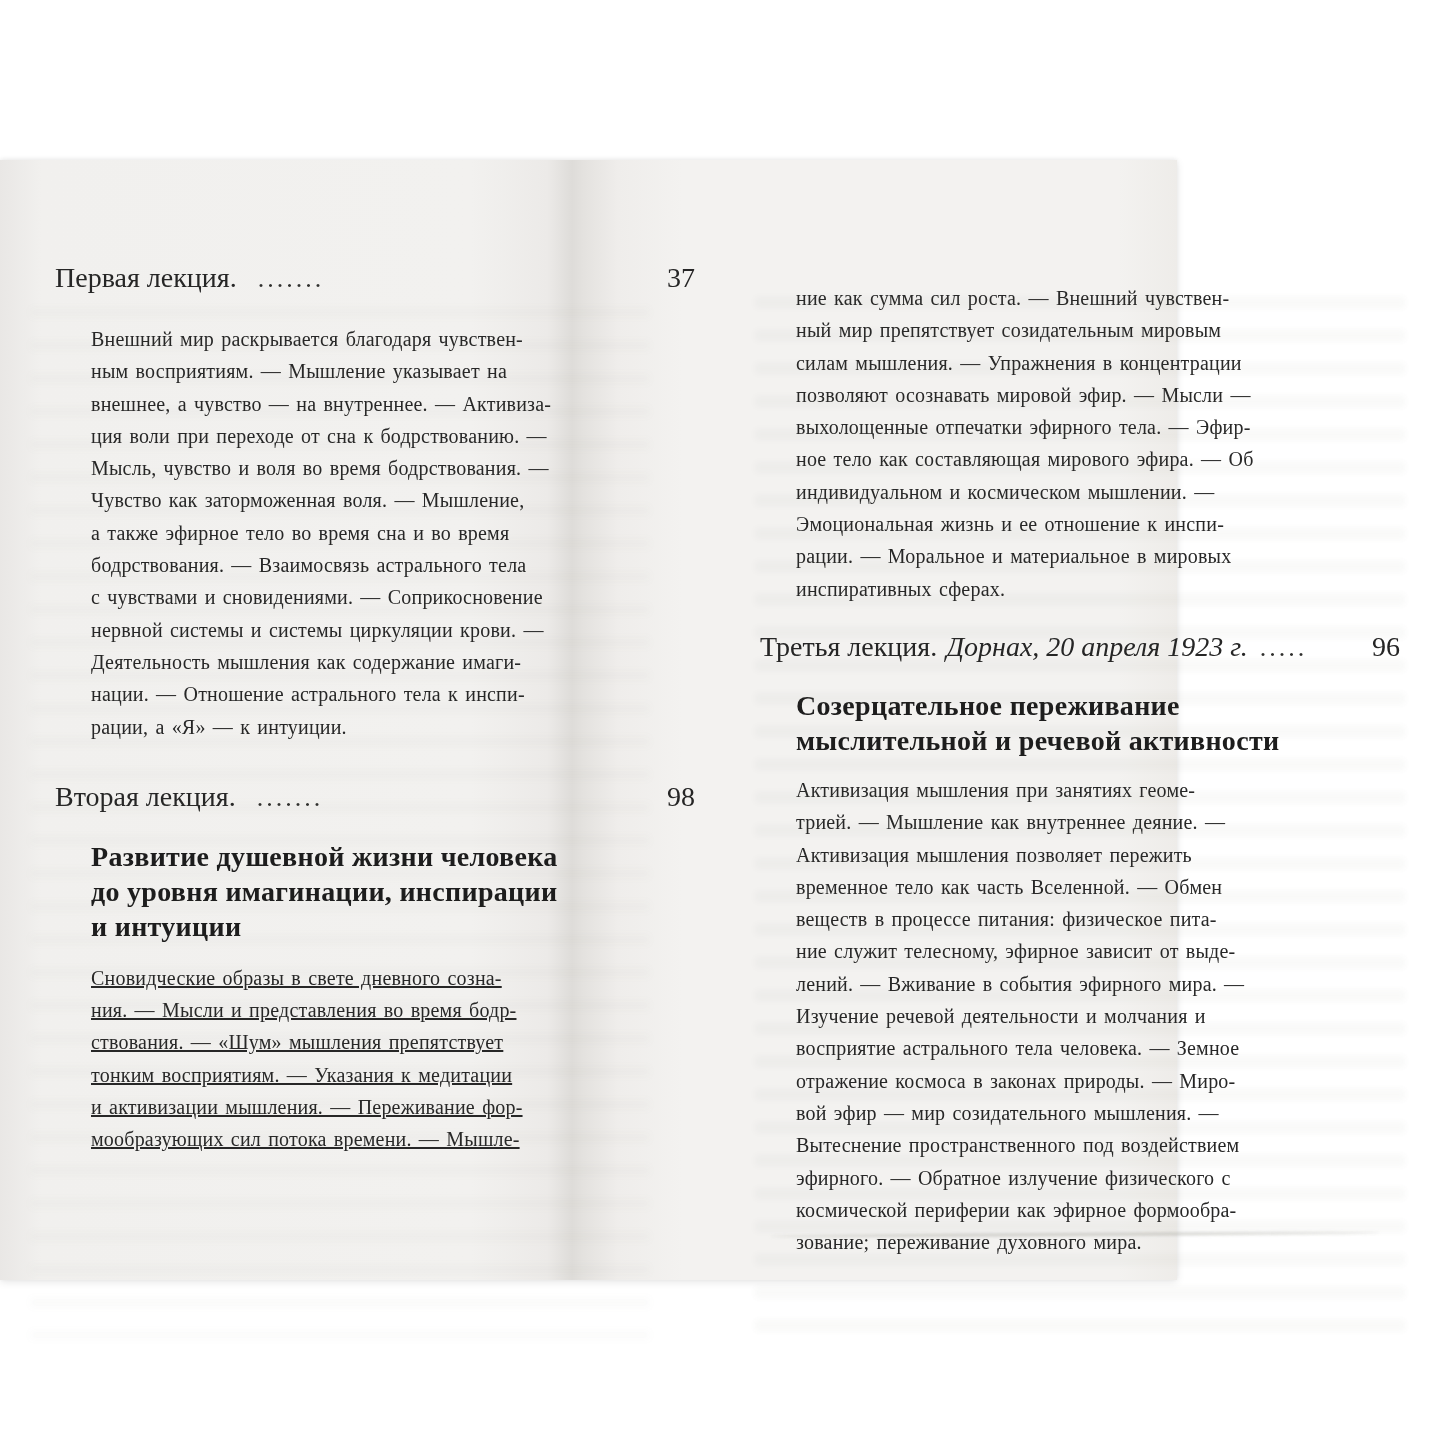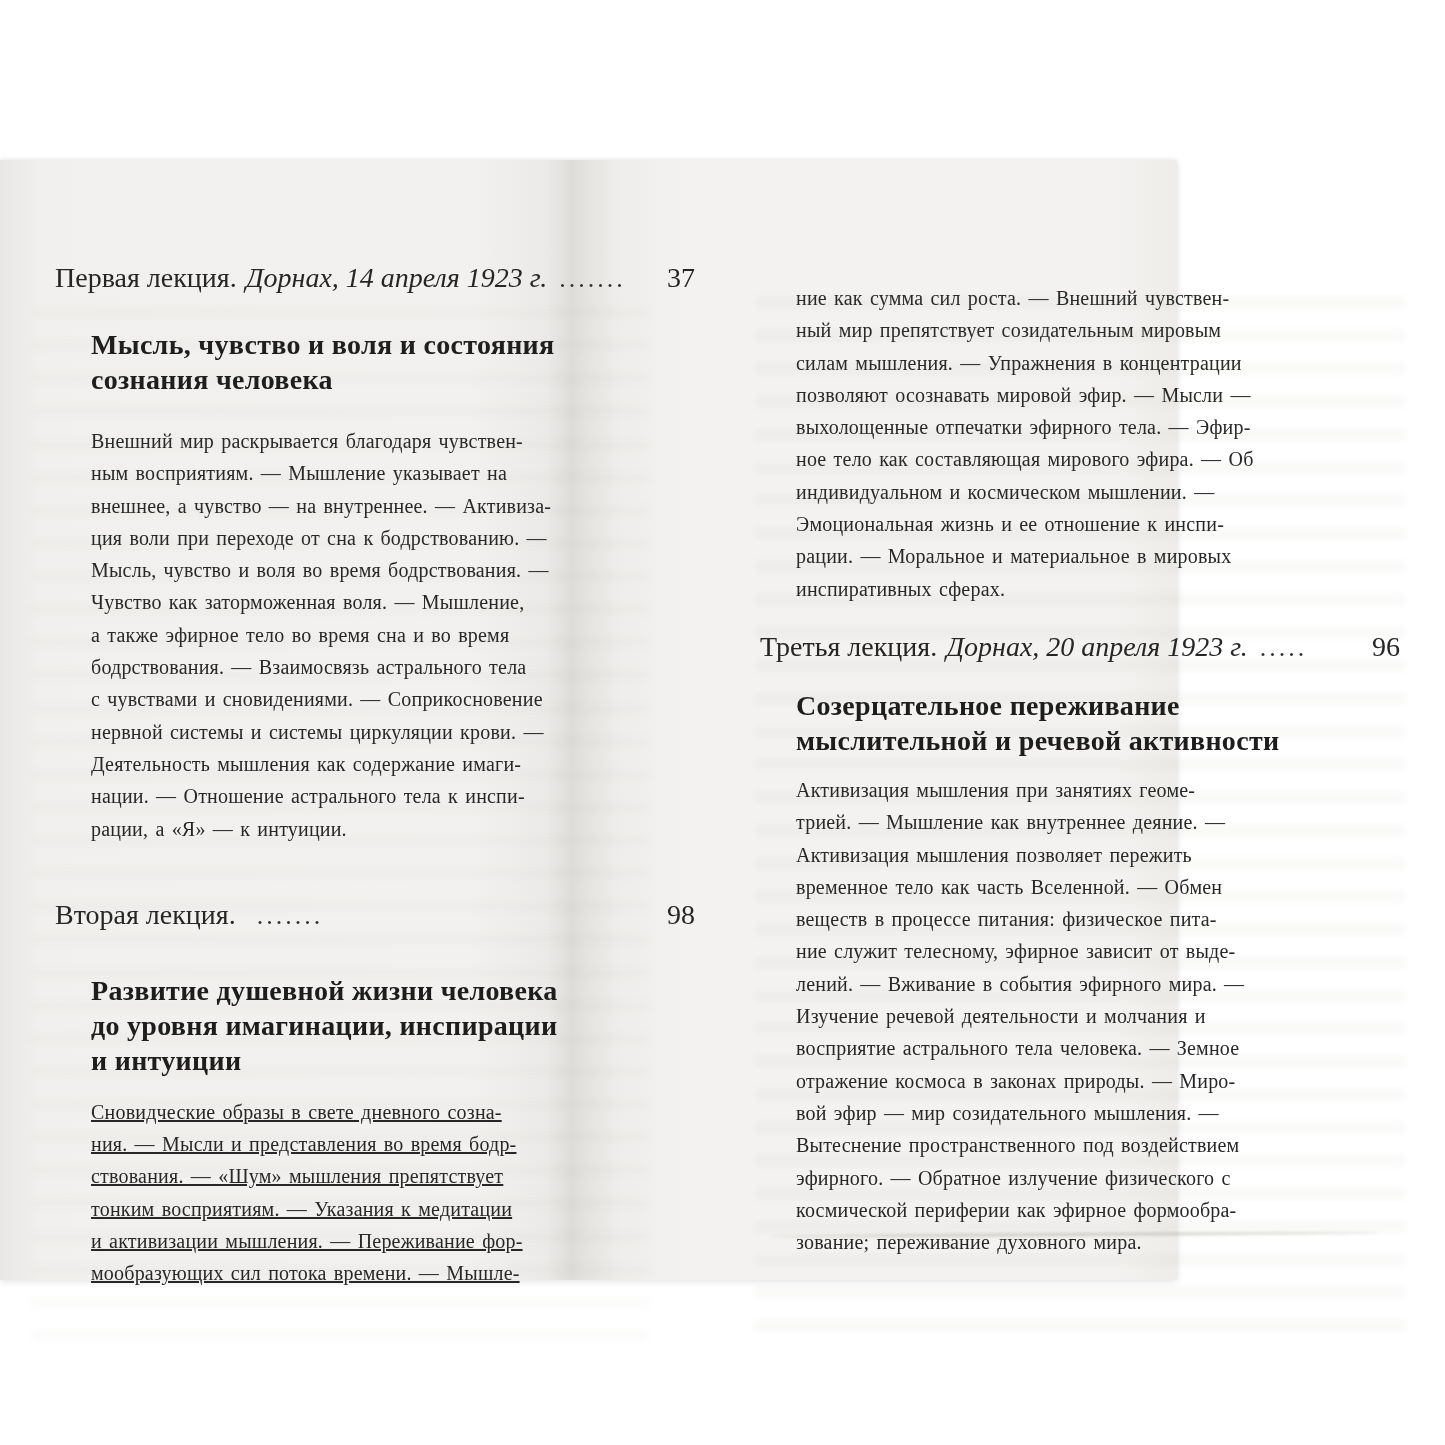--- a/index.html
+++ b/index.html
@@ -123,45 +123,42 @@
     font-size: 20px;
     line-height: 32.3px;
     letter-spacing: 0.2px;
     word-spacing: 2px;
     white-space: pre-line;
     color: #272727;
     width: max-content;
   }
   .summary.continuation { margin-top: 0; }
 
-  .mt-toc2   { margin-top: 54px; }
-  .mt-title2 { margin-top: 41px; }
+  .mt-toc2   { margin-top: 38px; }
+  .mt-title2 { margin-top: 25px; }
   .mt-sum2   { margin-top: 18px; text-decoration: underline; }
   .mt-toc3   { margin-top: 26px; }
   .mt-title3 { margin-top: 24px; }
   .mt-sum3   { margin-top: 16px; }
 </style>
 </head>
 <body>
 
 <div class="stage">
   <div class="spread">
 
     <section class="page page-left">
       <div class="content">
 
         <div class="toc-line">
           <span class="toc-roman">Первая лекция.</span>
-          <span class="toc-date">Дорнах, 14 апреля 1923 г.</span>
           <span class="dots">.......</span>
           <span class="pageno">37</span>
         </div>
 
-        <h2 class="title">Мысль, чувство и воля и состояния
-сознания человека</h2>
 
         <p class="summary">Внешний мир раскрывается благодаря чувствен-
 ным восприятиям. — Мышление указывает на
 внешнее, а чувство — на внутреннее. — Активиза-
 ция воли при переходе от сна к бодрствованию. —
 Мысль, чувство и воля во время бодрствования. —
 Чувство как заторможенная воля. — Мышление,
 а также эфирное тело во время сна и во время
 бодрствования. — Взаимосвязь астрального тела
 с чувствами и сновидениями. — Соприкосновение

